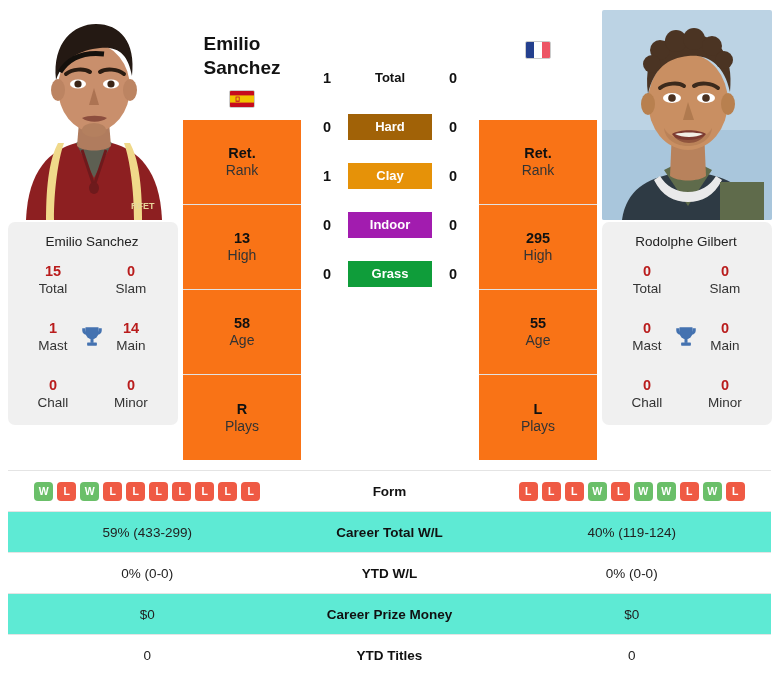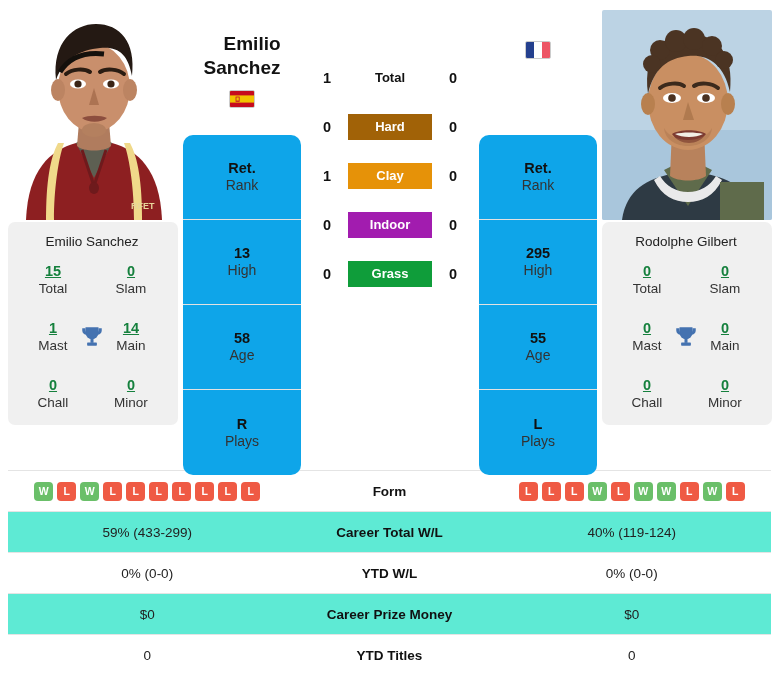--- a/index.html
+++ b/index.html
@@ -47,21 +47,21 @@
     margin-bottom: 14px;
     white-space: nowrap;
   }
   .trophy-grid {
     position: relative;
     display: grid;
     grid-template-columns: 1fr 1fr;
     row-gap: 23px;
   }
   .tstat { text-align: center; line-height: 1.22; }
-  .tstat .v { font-size: 14.5px; font-weight: bold; color: #15803d; text-decoration: underline; }
+  .tstat .v { font-size: 14.5px; font-weight: bold; color: #b91c1c; }
   .tstat .k { font-size: 13.5px; color: #333; }
   .trophy-icon {
     position: absolute;
     left: 50%; top: 50%;
     transform: translate(-50%, -50%);
     width: 26px; height: 26px;
   }
 
   
   .mid-col { width: 118px; flex: 0 0 118px; margin: 0 5px; }
@@ -71,37 +71,37 @@
     display: flex;
     flex-direction: column;
     align-items: center;
     justify-content: flex-start;
     padding-top: 22px;
   }
   .pfullname {
     font-size: 19px;
     font-weight: bold;
     line-height: 1.28;
-    text-align: right;
+    text-align: left;
     color: #121212;
   }
   .flag {
     margin-top: 9px;
     width: 26px; height: 18px;
     border: 1px solid #ccc;
     border-radius: 2px;
     overflow: hidden;
   }
   .flag svg { display: block; width: 100%; height: 100%; }
 
   .ranklist {
-    background: #0ea5e9;
-    border-radius: 10px;
+    background: #f97316;
+    border-radius: 0;
     overflow: hidden;
-    margin-top: 17px;
+    margin-top: 2px;
   }
   .rankcell {
     height: 85px;
     display: flex;
     flex-direction: column;
     align-items: center;
     justify-content: center;
     border-bottom: 1px solid #e2e2e2;
     line-height: 1.25;
   }

